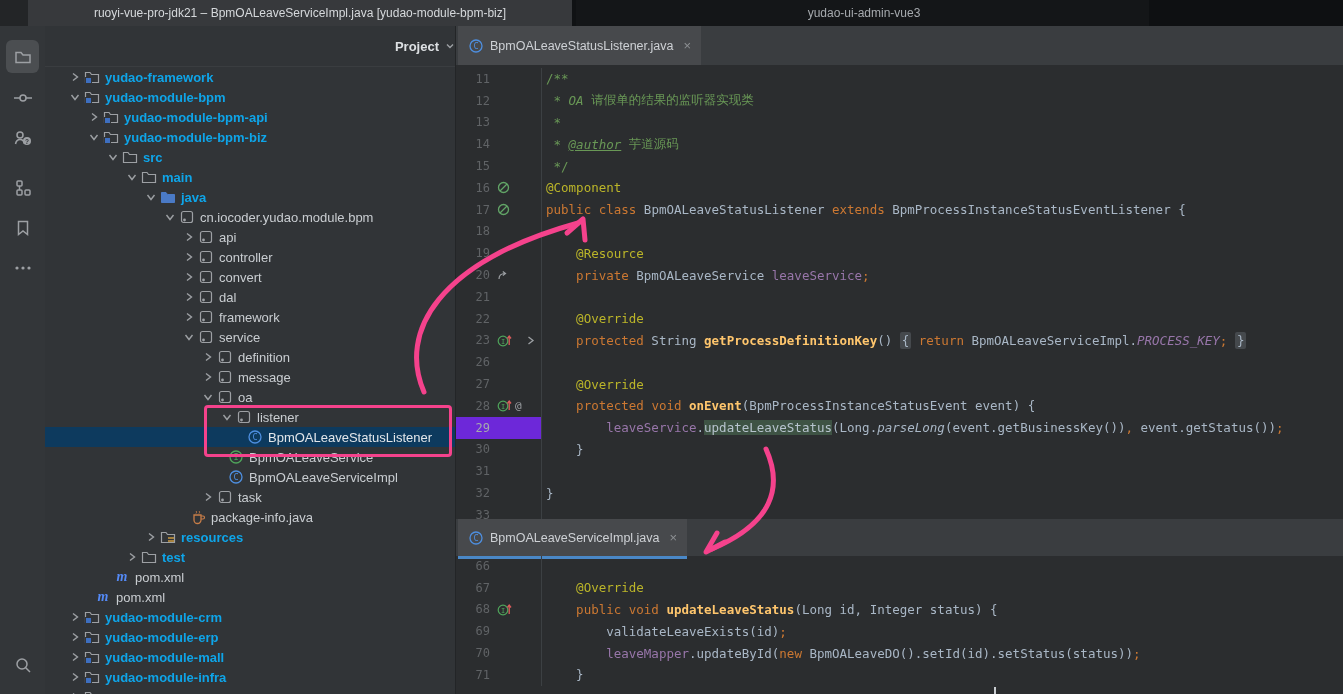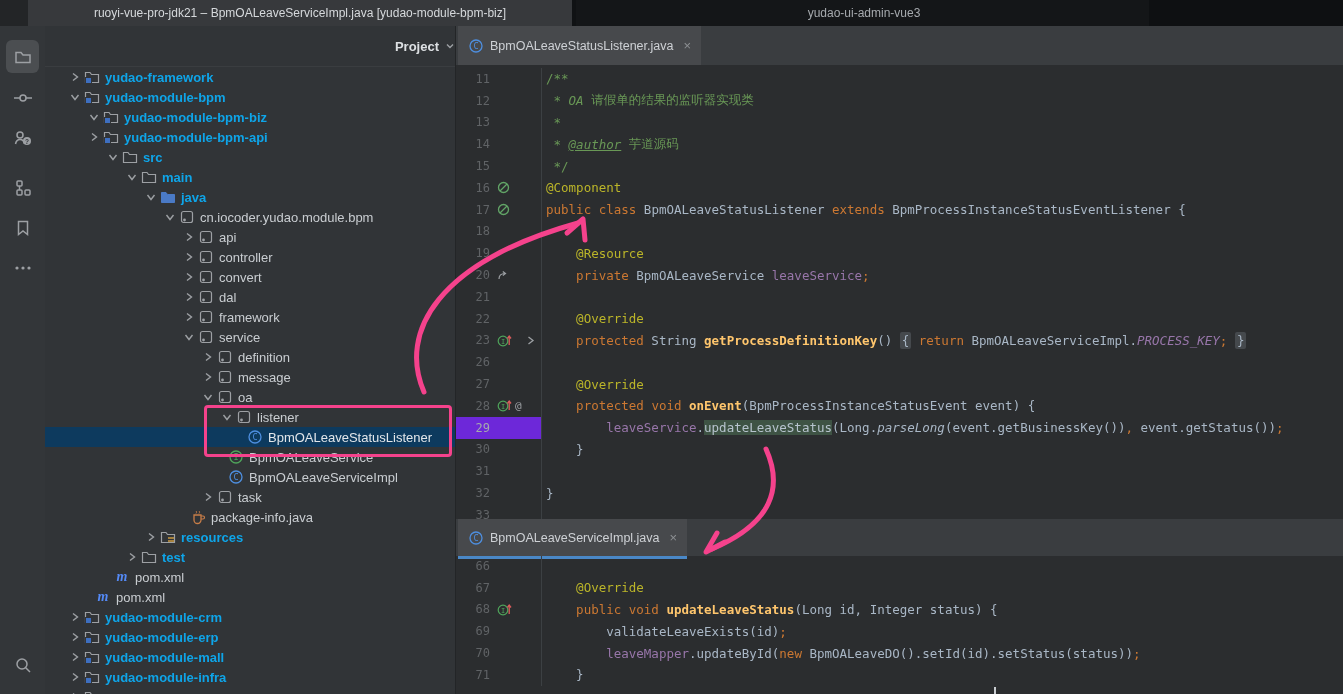--- a/index.html
+++ b/index.html
@@ -162,44 +162,44 @@
             <svg width="16" height="16" viewBox="0 0 16 16" fill="none">
               <path d="M1.5 3.5h4.5l1.5 2h7v8h-13z" stroke="#9da0a4" stroke-width="1.2"></path>
               <rect x="1.5" y="8.5" width="6" height="6" fill="#3e6fc0" stroke="#313437"></rect>
             </svg>
           </span>
           <span>yudao-module-bpm</span>
         </div>
         <div class="trow b" style="padding-left: 41px;">
           <span class="tchev">
             <svg width="12" height="12" viewBox="0 0 12 12" fill="none">
+              <polyline points="4,2.5 8.5,6 4,9.5" stroke="#9da0a4" stroke-width="1.4"></polyline>
+            </svg>
+          </span>
+          <span class="ticon">
+            <svg width="16" height="16" viewBox="0 0 16 16" fill="none">
+              <path d="M1.5 3.5h4.5l1.5 2h7v8h-13z" stroke="#9da0a4" stroke-width="1.2"></path>
+              <rect x="1.5" y="8.5" width="6" height="6" fill="#3e6fc0" stroke="#313437"></rect>
+            </svg>
+          </span>
+          <span>yudao-module-bpm-api</span>
+        </div>
+        <div class="trow b" style="padding-left: 41px;">
+          <span class="tchev">
+            <svg width="12" height="12" viewBox="0 0 12 12" fill="none">
               <polyline points="2.5,4 6,8.5 9.5,4" stroke="#9da0a4" stroke-width="1.4"></polyline>
             </svg>
           </span>
           <span class="ticon">
             <svg width="16" height="16" viewBox="0 0 16 16" fill="none">
               <path d="M1.5 3.5h4.5l1.5 2h7v8h-13z" stroke="#9da0a4" stroke-width="1.2"></path>
               <rect x="1.5" y="8.5" width="6" height="6" fill="#3e6fc0" stroke="#313437"></rect>
             </svg>
           </span>
           <span>yudao-module-bpm-biz</span>
-        </div>
-        <div class="trow b" style="padding-left: 41px;">
-          <span class="tchev">
-            <svg width="12" height="12" viewBox="0 0 12 12" fill="none">
-              <polyline points="4,2.5 8.5,6 4,9.5" stroke="#9da0a4" stroke-width="1.4"></polyline>
-            </svg>
-          </span>
-          <span class="ticon">
-            <svg width="16" height="16" viewBox="0 0 16 16" fill="none">
-              <path d="M1.5 3.5h4.5l1.5 2h7v8h-13z" stroke="#9da0a4" stroke-width="1.2"></path>
-              <rect x="1.5" y="8.5" width="6" height="6" fill="#3e6fc0" stroke="#313437"></rect>
-            </svg>
-          </span>
-          <span>yudao-module-bpm-api</span>
         </div>
         <div class="trow b" style="padding-left: 60px;">
           <span class="tchev">
             <svg width="12" height="12" viewBox="0 0 12 12" fill="none">
               <polyline points="2.5,4 6,8.5 9.5,4" stroke="#9da0a4" stroke-width="1.4"></polyline>
             </svg>
           </span>
           <span class="ticon">
             <svg width="16" height="16" viewBox="0 0 16 16" fill="none">
               <path d="M1.5 3.5h4.5l1.5 2h7v8h-13z" stroke="#9da0a4" stroke-width="1.2"></path>

